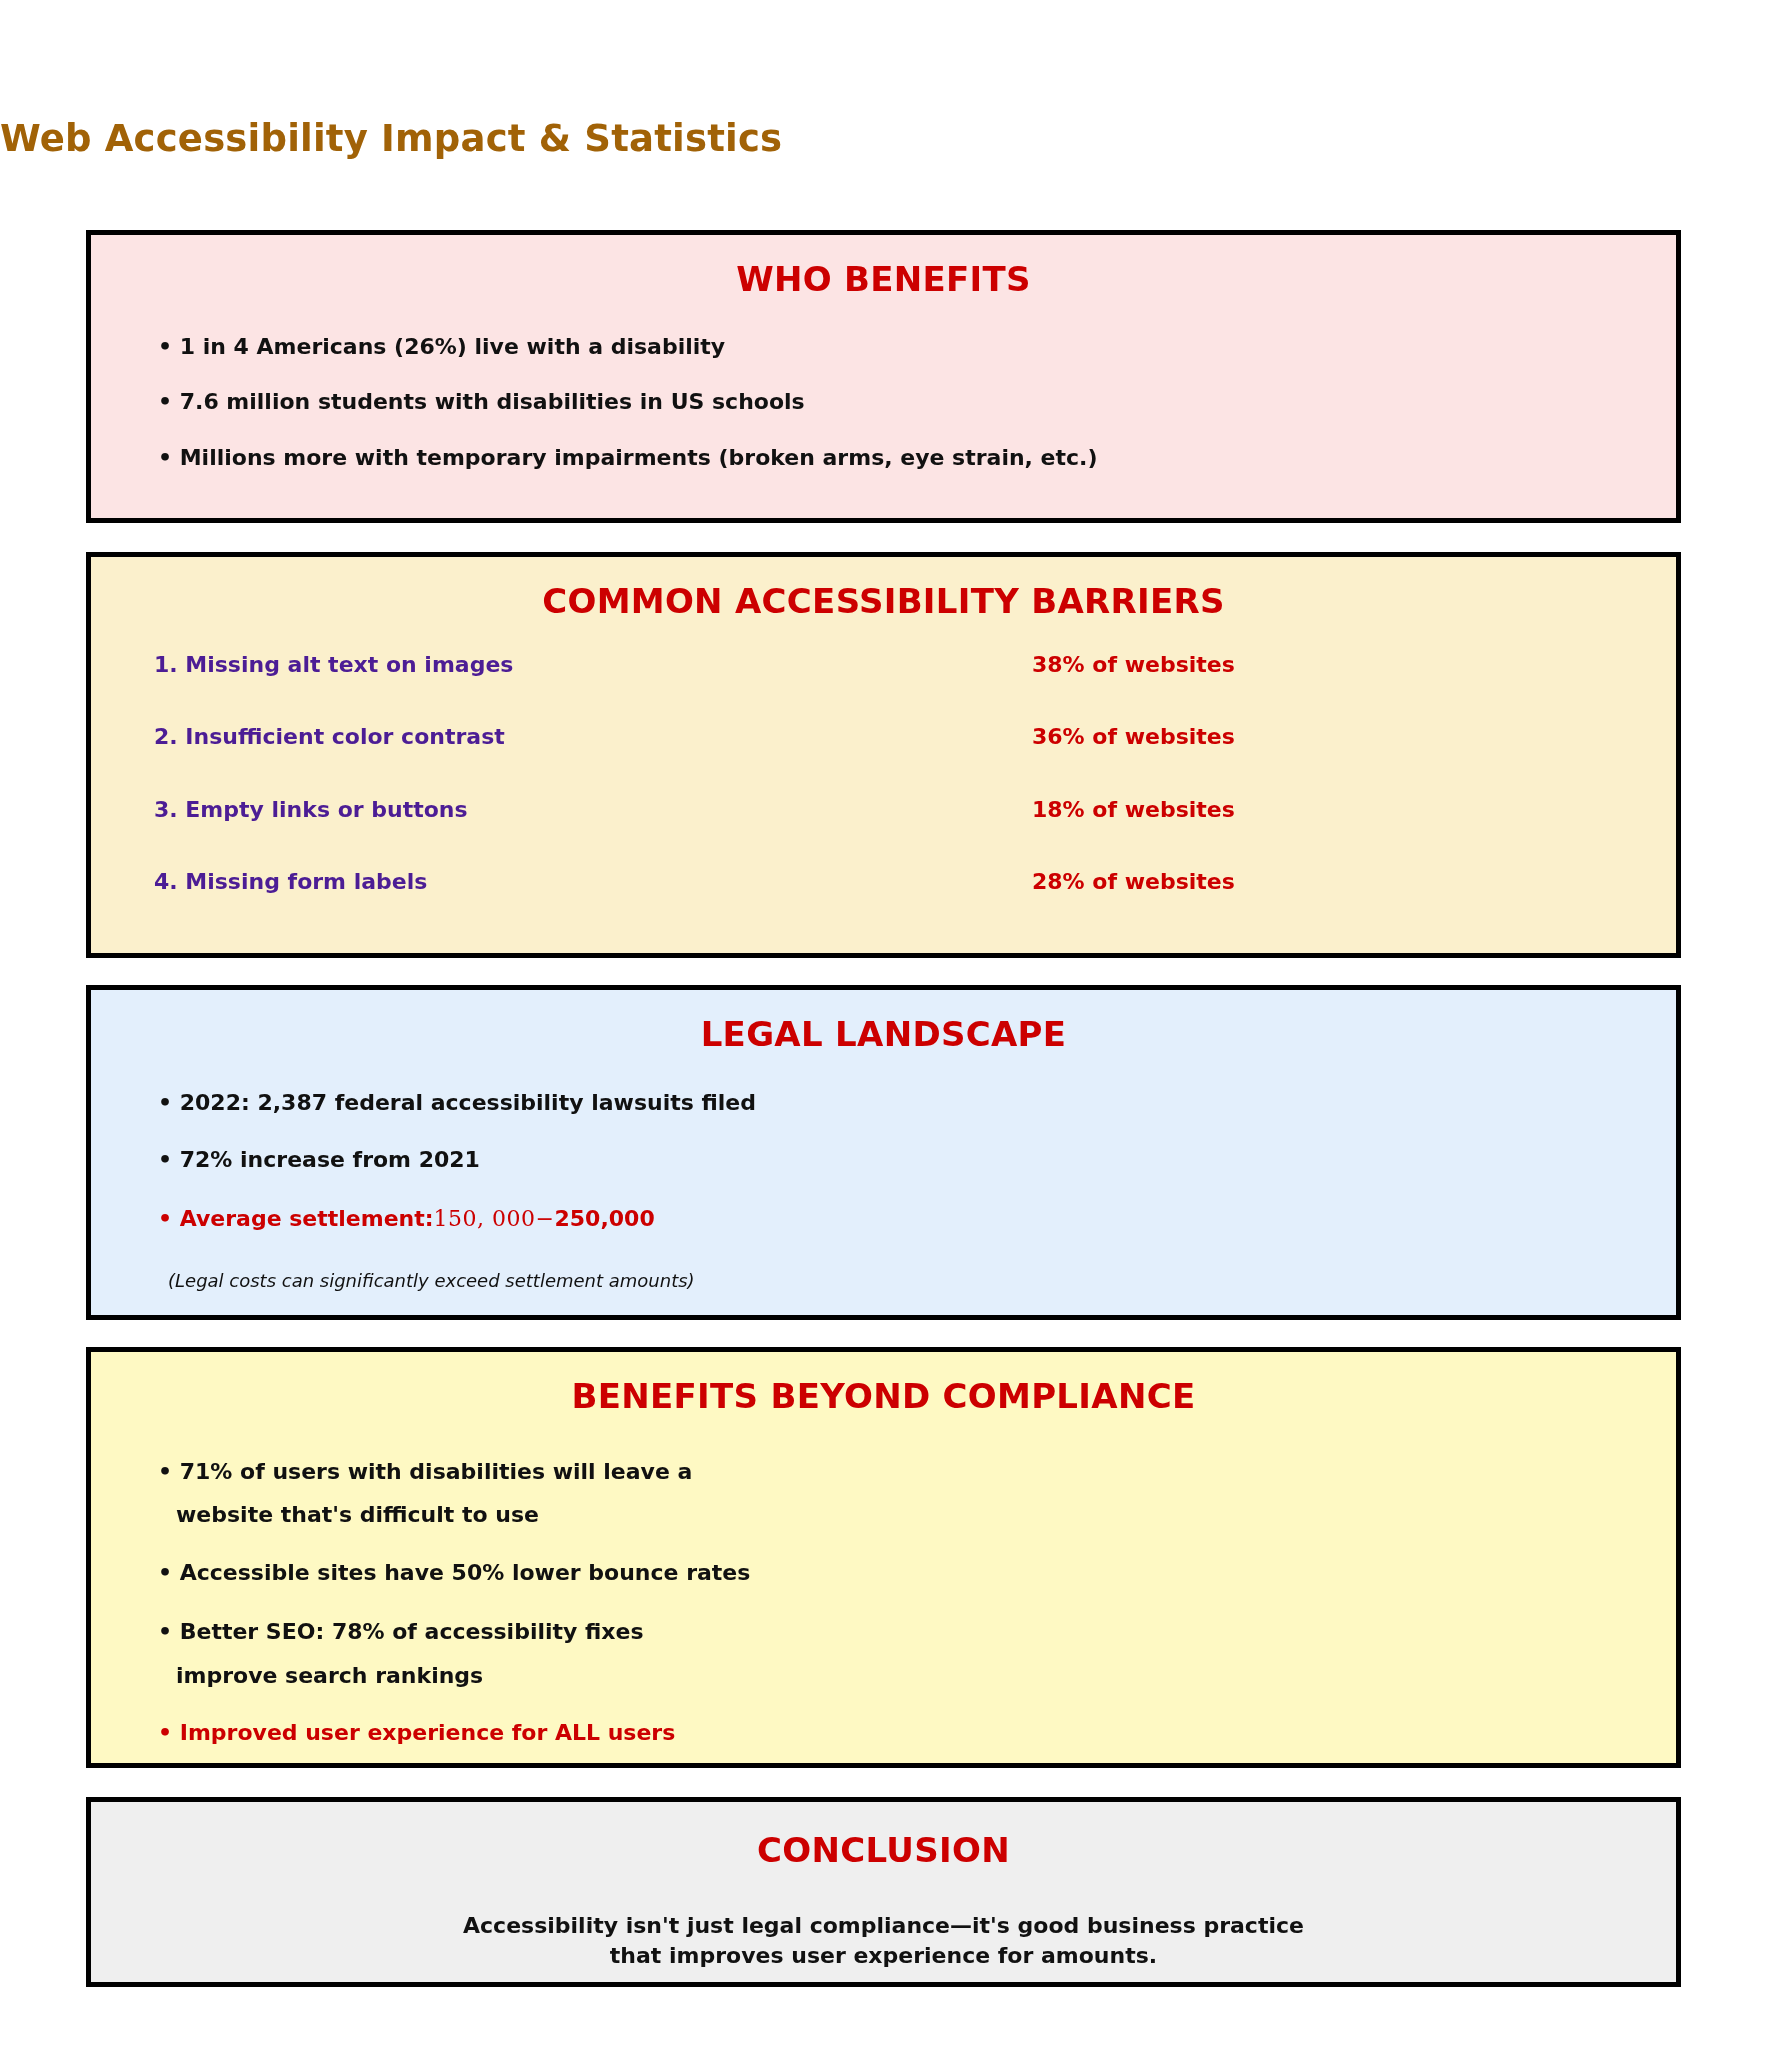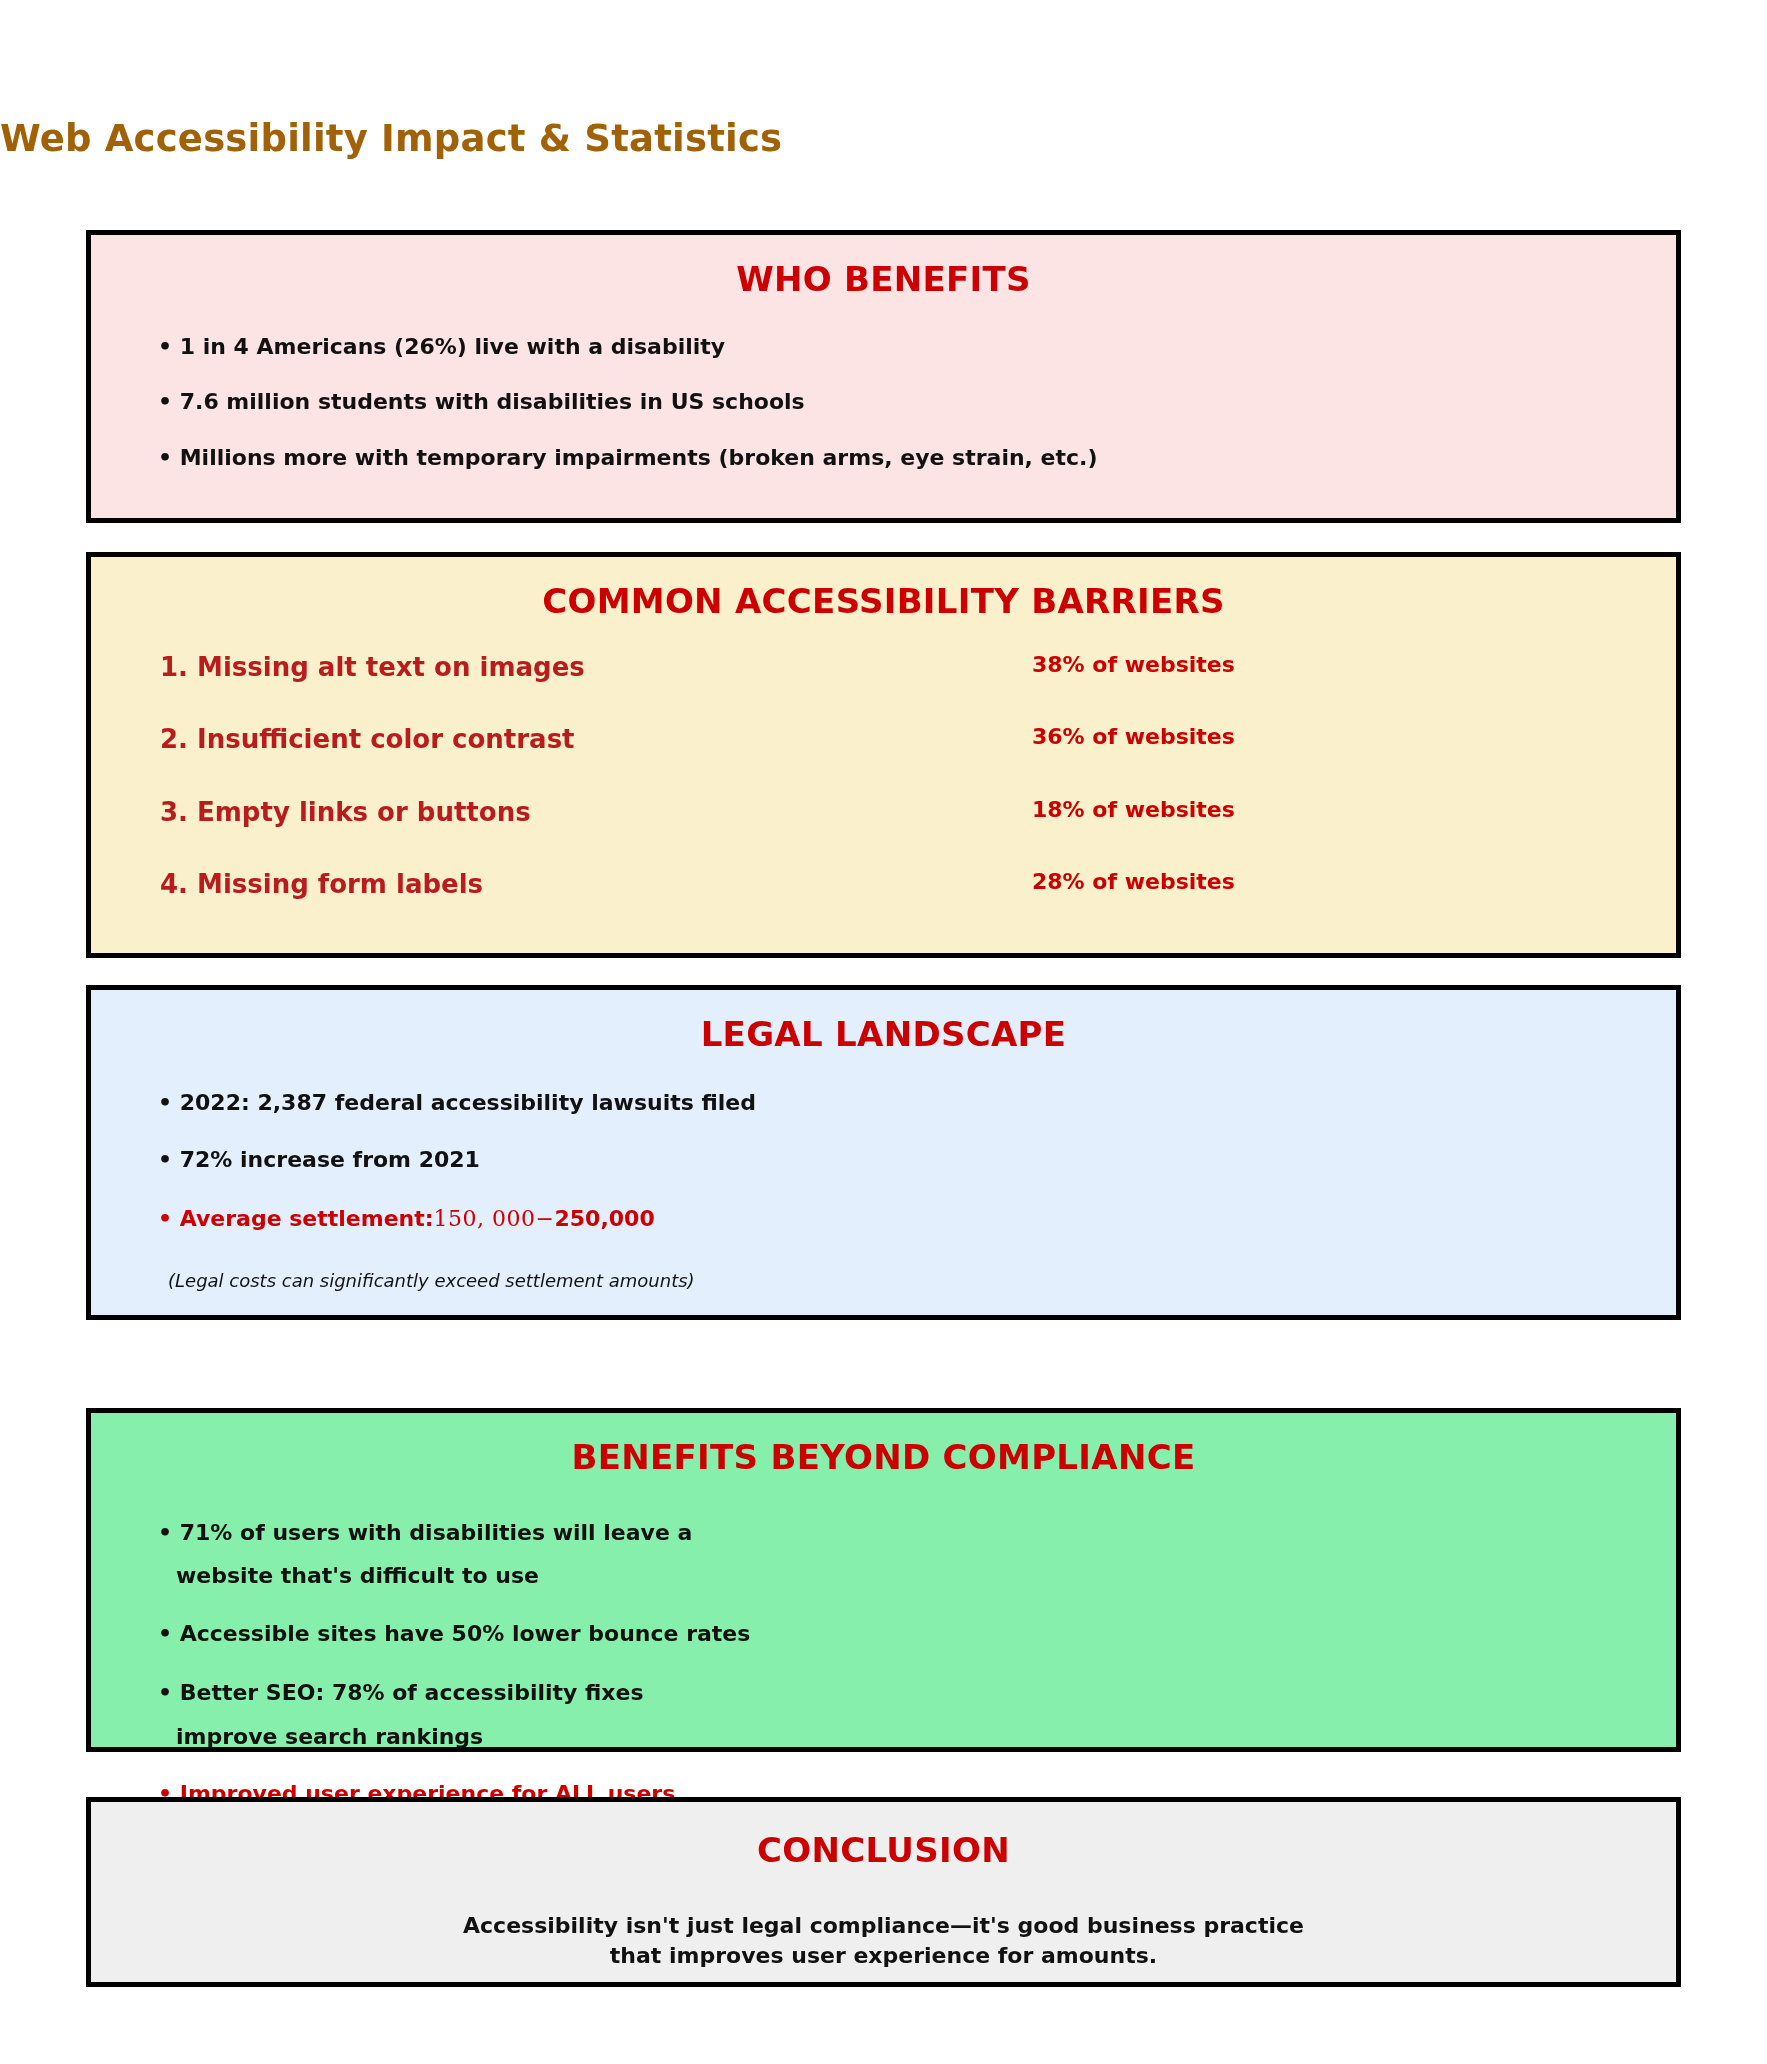--- a/index.html
+++ b/index.html
@@ -98,24 +98,24 @@
   }
   #panel-barriers .panel-heading { top: 24px; }
   .barrier-row {
     position: absolute;
     left: 0;
     width: 100%;
     height: 30px;
   }
   .barrier-row .bname {
     position: absolute;
-    left: 69px;
-    font-size: 26px;
-    font-weight: bold;
-    color: #b91c1c;
+    left: 63px;
+    font-size: 22px;
+    font-weight: bold;
+    color: #4c1d95;
     white-space: pre;
   }
   .barrier-row .bstat {
     position: absolute;
     left: 941px;
     font-size: 22px;
     font-weight: bold;
     color: #cc0000;
     white-space: pre;
   }
@@ -131,23 +131,23 @@
     background: #e3effc;
   }
   #panel-legal .panel-heading { top: 24px; }
   #panel-legal .l1 { left: 67px; top: 100px; }
   #panel-legal .l2 { left: 67px; top: 157px; }
   #panel-legal .l3 { left: 67px; top: 216px; }
   #panel-legal .l4 { left: 77px; top: 280px; }
 
   
   #panel-benefits {
-    top: 1408px;
-    height: 344px;
-    background: #86efac;
+    top: 1347px;
+    height: 421px;
+    background: #fef9c3;
   }
   #panel-benefits .panel-heading { top: 24px; }
   #panel-benefits .g1 { left: 67px; top: 107px; }
   #panel-benefits .g1b { left: 85px; top: 150px; }
   #panel-benefits .g2 { left: 67px; top: 208px; }
   #panel-benefits .g3 { left: 67px; top: 267px; }
   #panel-benefits .g3b { left: 85px; top: 311px; }
   #panel-benefits .g4 { left: 67px; top: 368px; }
 
   

